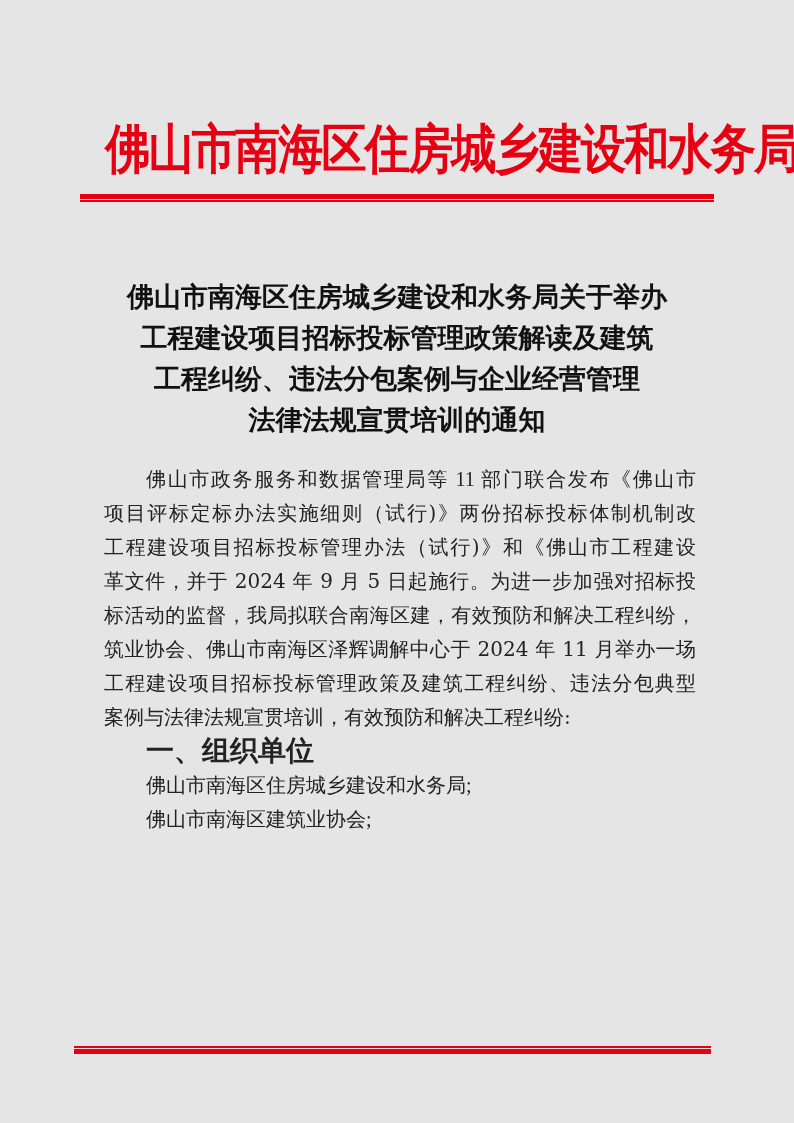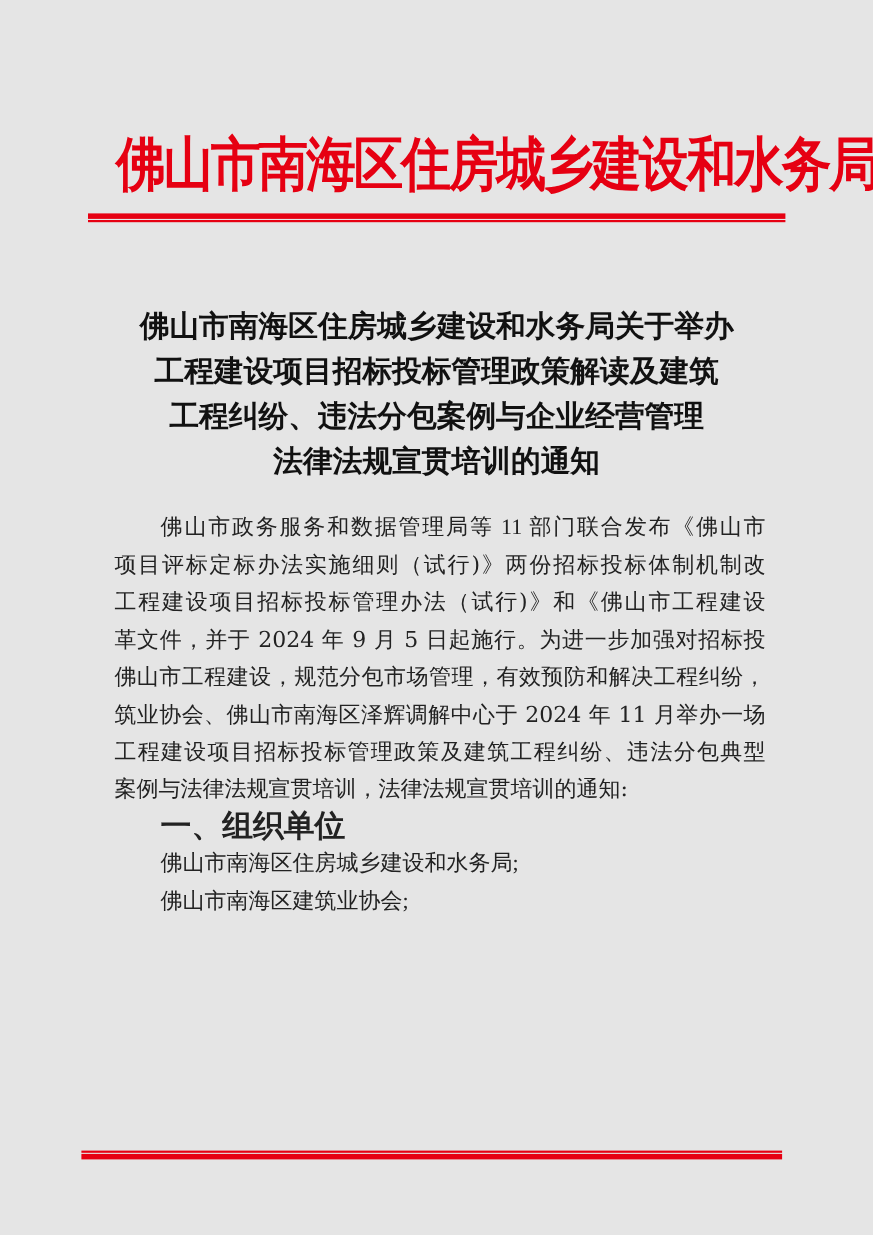--- a/index.html
+++ b/index.html
@@ -69,24 +69,24 @@
     <div>工程纠纷、违法分包案例与企业经营管理</div>
     <div>法律法规宣贯培训的通知</div>
   </div>
 
   <div class="body-text">
 
     <div class="line indent justify">佛山市政务服务和数据管理局等 11 部门联合发布《佛山市</div>
     <div class="line justify">项目评标定标办法实施细则（试行)》两份招标投标体制机制改</div>
     <div class="line justify">工程建设项目招标投标管理办法（试行)》和《佛山市工程建设</div>
     <div class="line justify">革文件，并于 2024 年 9 月 5 日起施行。为进一步加强对招标投</div>
-    <div class="line justify">佛山市工程建设，规范分包市场管理，有效预防和解决工程纠纷，</div>
+    <div class="line justify">标活动的监督，我局拟联合南海区建，有效预防和解决工程纠纷，</div>
     <div class="line justify">筑业协会、佛山市南海区泽辉调解中心于 2024 年 11 月举办一场</div>
     <div class="line justify">工程建设项目招标投标管理政策及建筑工程纠纷、违法分包典型</div>
-    <div class="line">案例与法律法规宣贯培训，法律法规宣贯培训的通知:</div>
+    <div class="line">案例与法律法规宣贯培训，有效预防和解决工程纠纷:</div>
 
     <div class="line indent heading1">一、组织单位</div>
     <div class="line indent">佛山市南海区住房城乡建设和水务局;</div>
     <div class="line indent">佛山市南海区建筑业协会;</div>
   </div>
 
   <div class="rule-bottom">
     <div class="thin"></div>
     <div class="thick"></div>
   </div>

